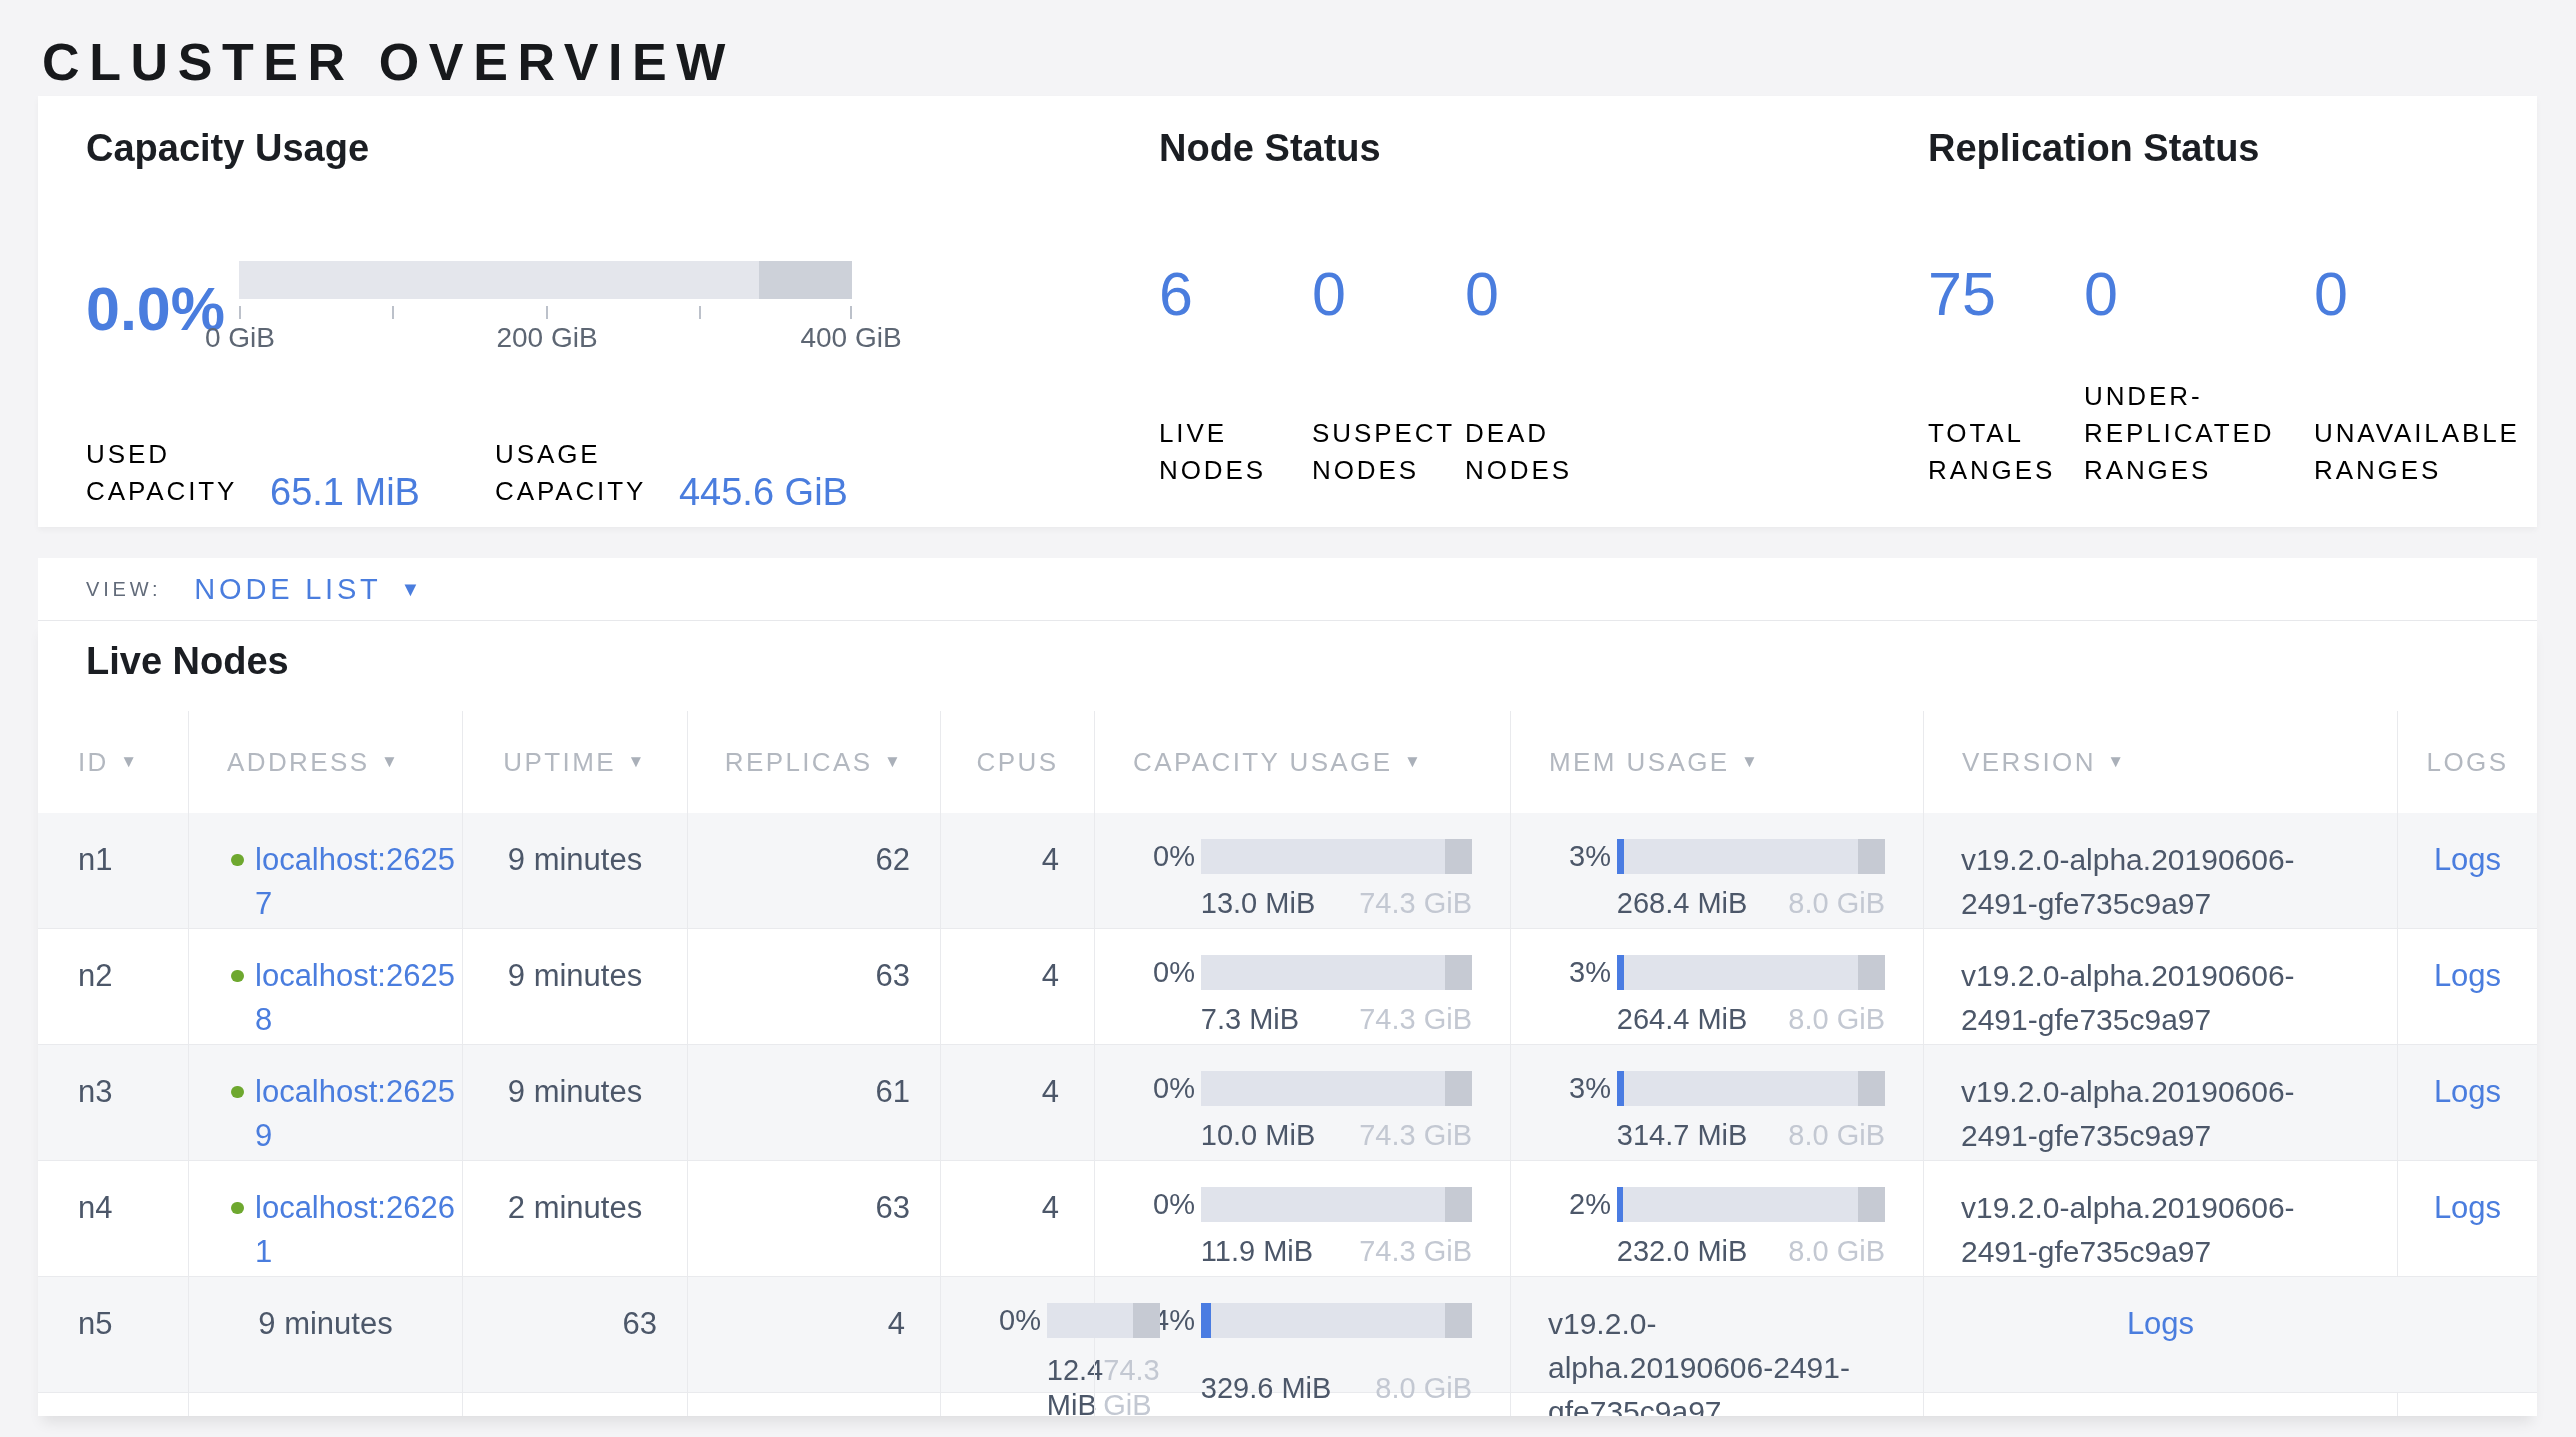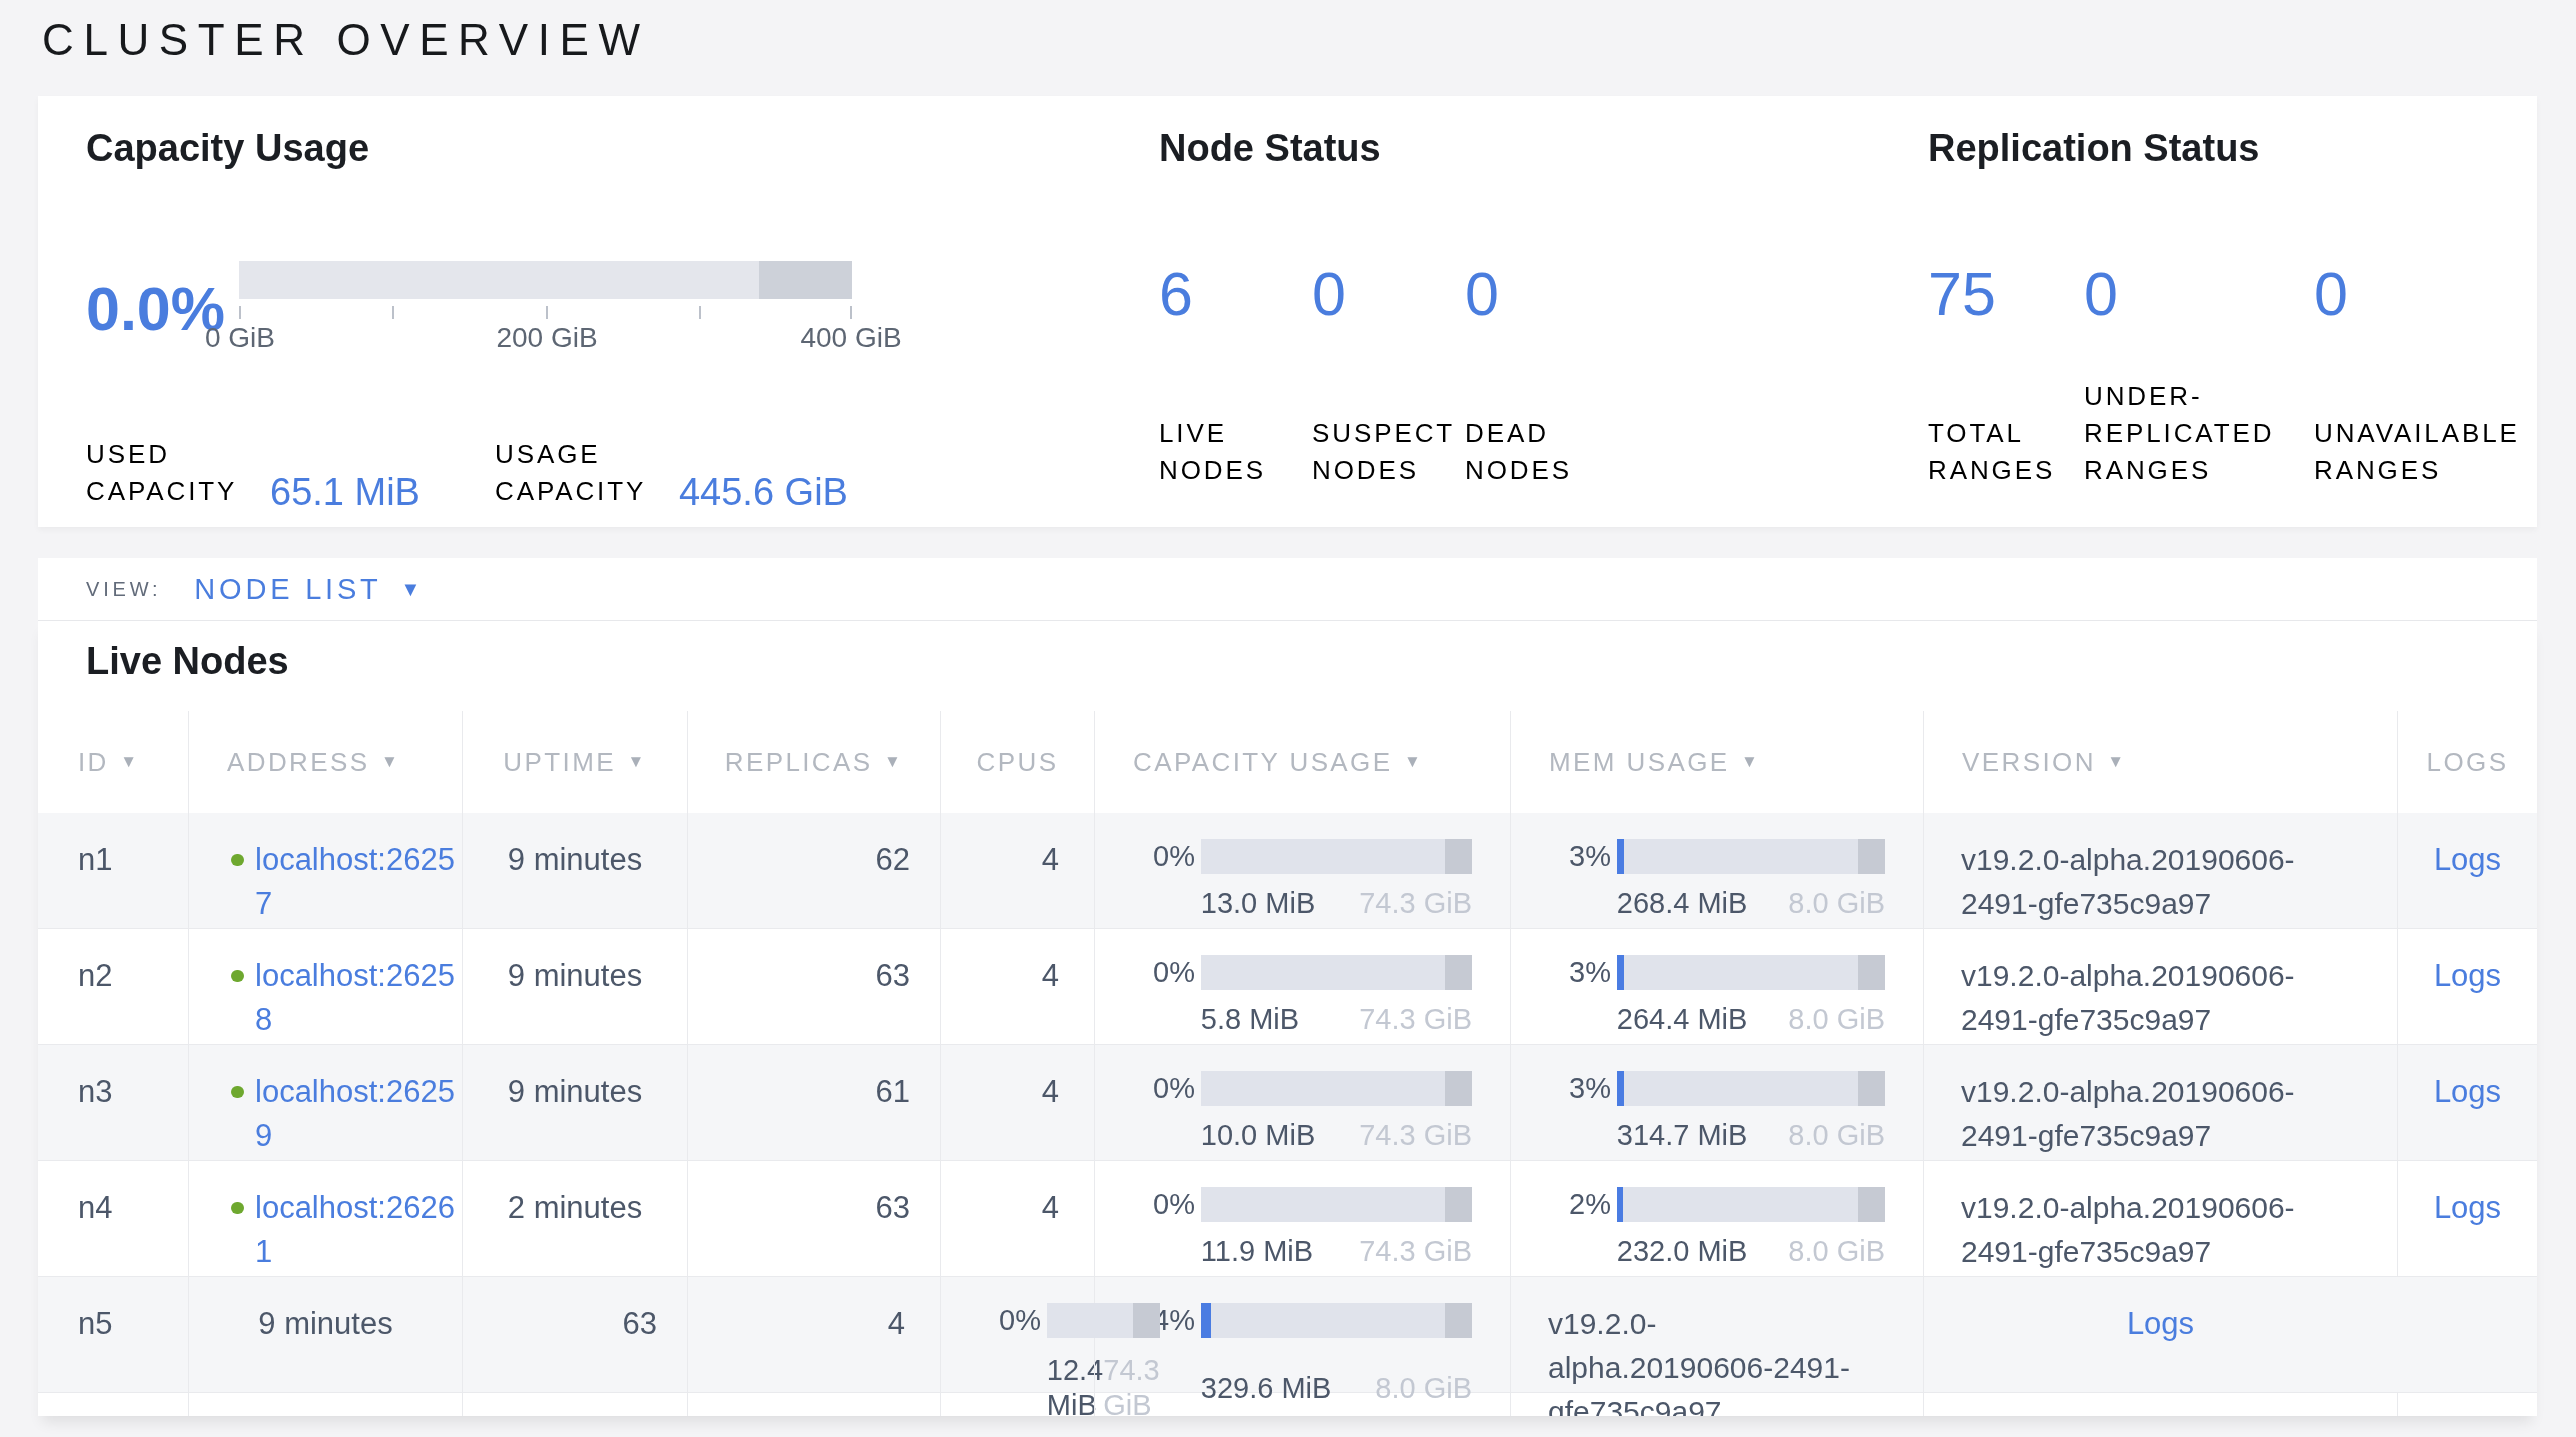--- a/index.html
+++ b/index.html
@@ -1,21 +1,21 @@
 <!DOCTYPE html>
 <html><head>
 <meta charset="utf-8">
 <style>
   * { margin:0; padding:0; box-sizing:border-box; }
   html,body { background:#f4f4f6; }
   body { font-family:"Liberation Sans","DejaVu Sans",sans-serif; color:#4c5769; }
   .page { position:relative; width:2576px; height:1438px; background:#f4f4f6; overflow:hidden; }
 
   
-  .page-title { position:absolute; left:42px; top:15px; font-size:44px; font-weight:400;
+  .page-title { position:absolute; left:42px; top:32px; font-size:52px; font-weight:700;
     letter-spacing:9.6px; color:#17191c; }
 
   
   .card { background:#ffffff; }
   .summary-card { position:absolute; left:38px; top:96px; width:2499px; height:431px;
     box-shadow:0 2.9px 5.8px rgba(0,0,0,0.04); }
   .section-title { font-size:38px; font-weight:700; color:#1b1e23; }
   .summary-section { position:absolute; top:31px; }
   .sec-capacity { left:48px; width:1035px; }
   .sec-nodes    { left:1121px; width:728px; }
@@ -277,21 +277,21 @@
     <div class="td c-up">9 minutes</div>
     <div class="td c-rep">63</div>
     <div class="td c-cpu">4</div>
     <div class="td usage c-cap">
       <span class="pct">0%</span>
       <div class="u-track">
         <div class="u-reserved"></div>
         <div class="u-fill" style="width: 0px;"></div>
       </div>
       <div class="u-vals">
-        <span class="u-used">5.8 MiB</span>
+        <span class="u-used">7.3 MiB</span>
         <span class="u-total">74.3 GiB</span>
       </div>
     </div>
     <div class="td usage c-mem">
       <span class="pct">3%</span>
       <div class="u-track">
         <div class="u-reserved"></div>
         <div class="u-fill" style="width: 7.7px;"></div>
       </div>
       <div class="u-vals">

